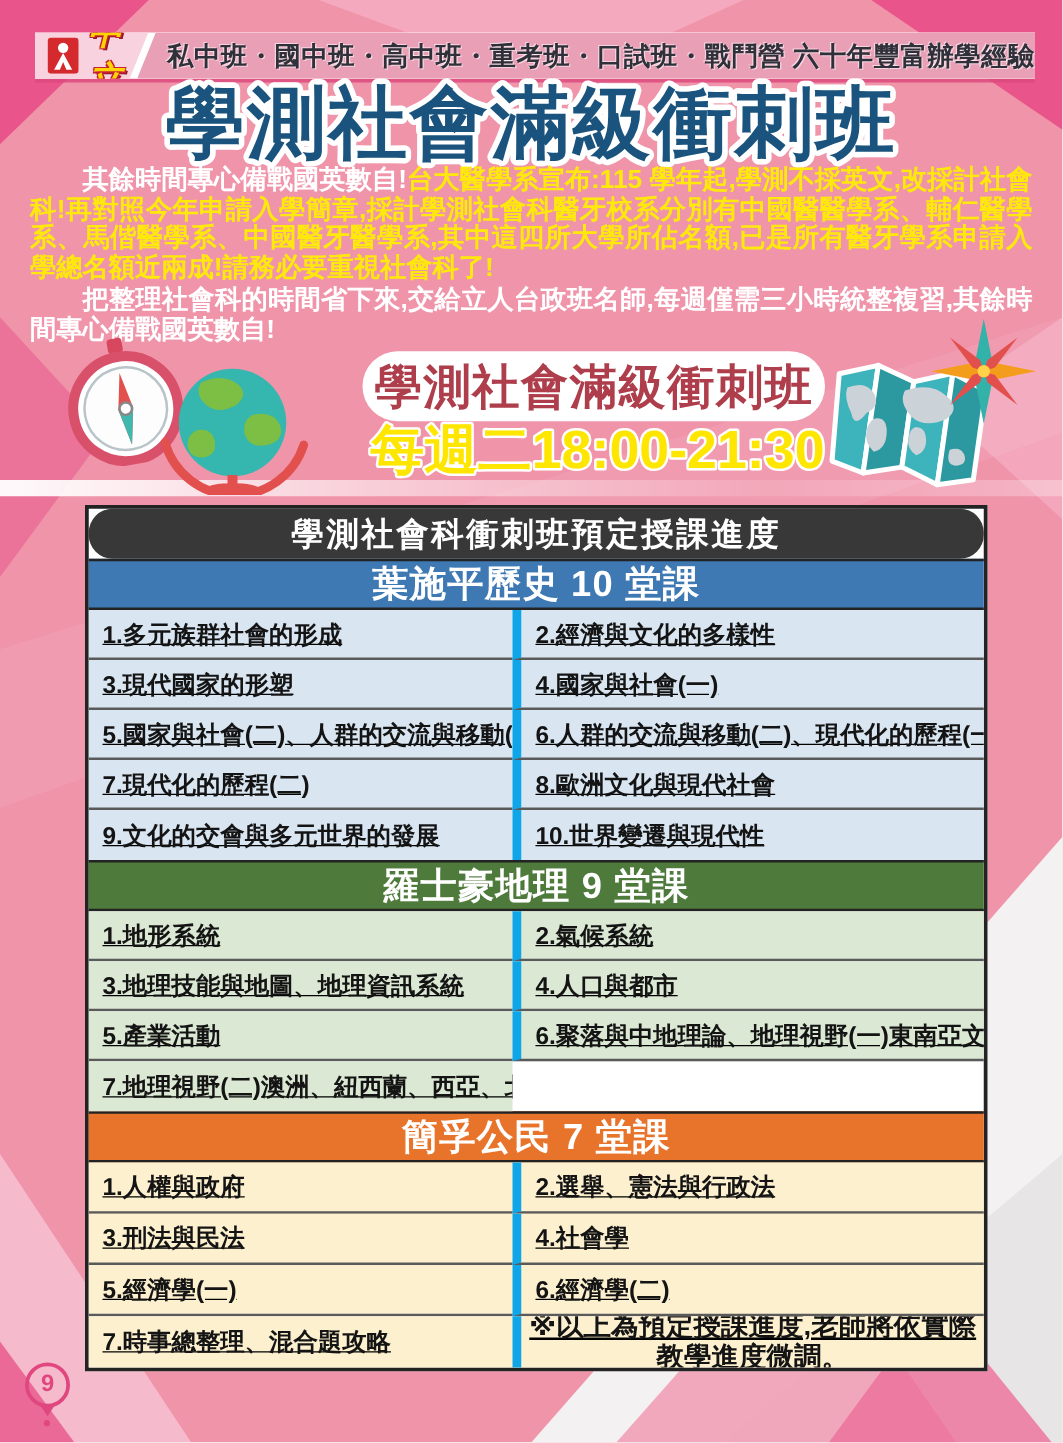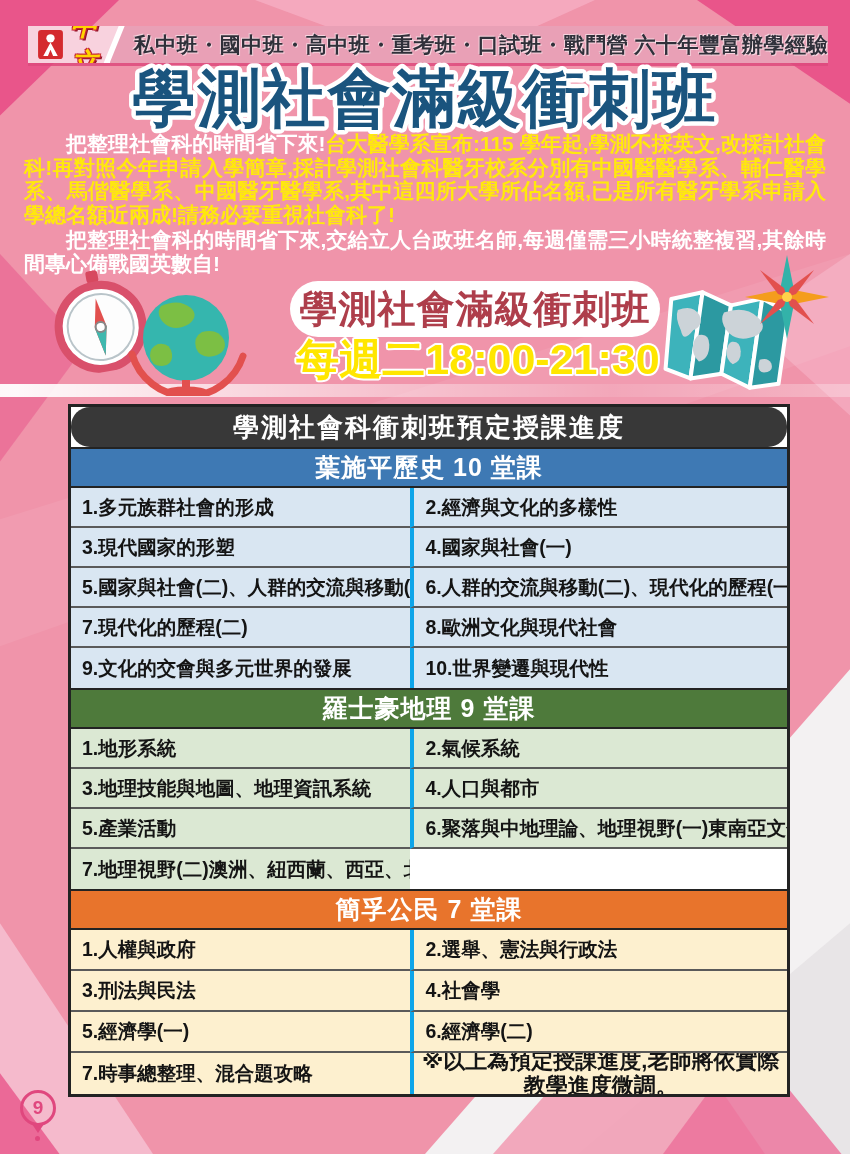--- a/index.html
+++ b/index.html
@@ -56,27 +56,27 @@
   .compass{left:52px;top:2px;transform:rotate(-10deg);}
   .globe{left:106px;top:24px;}
   .map{left:660px;top:15px;transform:rotate(8deg);}
   .star{left:744px;top:-14px;}
 
   
   .sched{position:absolute;left:68px;top:404px;width:716px;border:3px solid #232323;background:#fff;}
   .t-title{height:40px;display:flex;align-items:center;justify-content:center;background:#383838;
     color:#fff;font-size:26px;font-weight:700;letter-spacing:2px;border-radius:19px;}
   .sec-head{height:37px;display:flex;align-items:center;justify-content:center;color:#fff;
-    font-size:25px;font-weight:700;letter-spacing:1px;border-top:2px solid #232323;border-bottom:2px solid #232323;}
+    font-size:29px;font-weight:700;letter-spacing:1px;border-top:2px solid #232323;border-bottom:2px solid #232323;}
   .s0 .sec-head{background:#3e79b4;} .s1 .sec-head{background:#4e7a3b;} .s2 .sec-head{background:#e8742c;}
-  .row{display:grid;grid-template-columns:47.4% 52.6%;}
+  .row{display:grid;grid-template-columns:47.4% 52.6%;text-decoration:underline;}
   .cell{height:40px;display:flex;align-items:center;padding-left:11px;box-sizing:border-box;
     font-size:19.5px;font-weight:700;color:#141414;white-space:nowrap;overflow:hidden;}
   .s2 .cell{height:41px;}
-  .cell.r{border-left:4px solid #0ea5e9;}
+  .cell.r{border-left:7px solid #0ea5e9;}
   .row:not(:last-child) .cell{border-bottom:2px solid #5a5a5a;}
   .s0 .cell{background:#d9e6f2;} .s1 .cell{background:#dbe8d3;} .s2 .cell{background:#fdf0cf;}
   .cell.note{justify-content:center;padding:0 4px;font-size:22px;white-space:normal;text-align:center;line-height:1.1;}
 
   
   .page-pin{position:absolute;left:20px;top:1090px;width:40px;height:56px;}
   .pin-circle{width:30px;height:30px;border:3.5px solid #e0477e;border-radius:50%;
     display:flex;align-items:center;justify-content:center;font-size:19px;font-weight:900;color:#e0477e;}
   .pin-tail{width:0;height:0;border-left:6px solid transparent;border-right:6px solid transparent;
     border-top:9px solid #e0477e;margin:-2px 0 0 12px;}
@@ -115,21 +115,21 @@
     <div class="programs-band">
       <span>私中班・國中班・高中班・重考班・口試班・戰鬥營 六十年豐富辦學經驗</span>
     </div>
   </div>
 
   <svg class="title-svg" width="850" height="82">
     <text x="425" y="64" text-anchor="middle" font-size="63" font-weight="900" letter-spacing="2" fill="#1a547e" stroke="#ffffff" stroke-width="9" paint-order="stroke" stroke-linejoin="round">學測社會滿級衝刺班</text>
   </svg>
 
   <div class="intro">
-    <p><span>把整理社會科的時間省下來!</span><span class="hl">台大醫學系宣布:115 學年起,學測不採英文,改採計社會科!再對照今年申請入學簡章,採計學測社會科醫牙校系分別有中國醫醫學系、輔仁醫學系、馬偕醫學系、中國醫牙醫學系,其中這四所大學所佔名額,已是所有醫牙學系申請入學總名額近兩成!請務必要重視社會科了!</span></p>
+    <p><span>其餘時間專心備戰國英數自!</span><span class="hl">台大醫學系宣布:115 學年起,學測不採英文,改採計社會科!再對照今年申請入學簡章,採計學測社會科醫牙校系分別有中國醫醫學系、輔仁醫學系、馬偕醫學系、中國醫牙醫學系,其中這四所大學所佔名額,已是所有醫牙學系申請入學總名額近兩成!請務必要重視社會科了!</span></p>
     <p>把整理社會科的時間省下來,交給立人台政班名師,每週僅需三小時統整複習,其餘時間專心備戰國英數自!</p>
   </div>
 
   <div class="banner">
 
     <span class="icon compass">
       <svg width="96" height="102" viewBox="0 0 96 102">
         <rect x="42" y="0" width="12" height="12" rx="3" fill="#d7485f"></rect>
         <circle cx="48" cy="57" r="42" fill="#ffffff" stroke="#d9506b" stroke-width="8"></circle>
         <circle cx="48" cy="57" r="33" fill="#fdfdfd" stroke="#b9c4c9" stroke-width="2"></circle>

